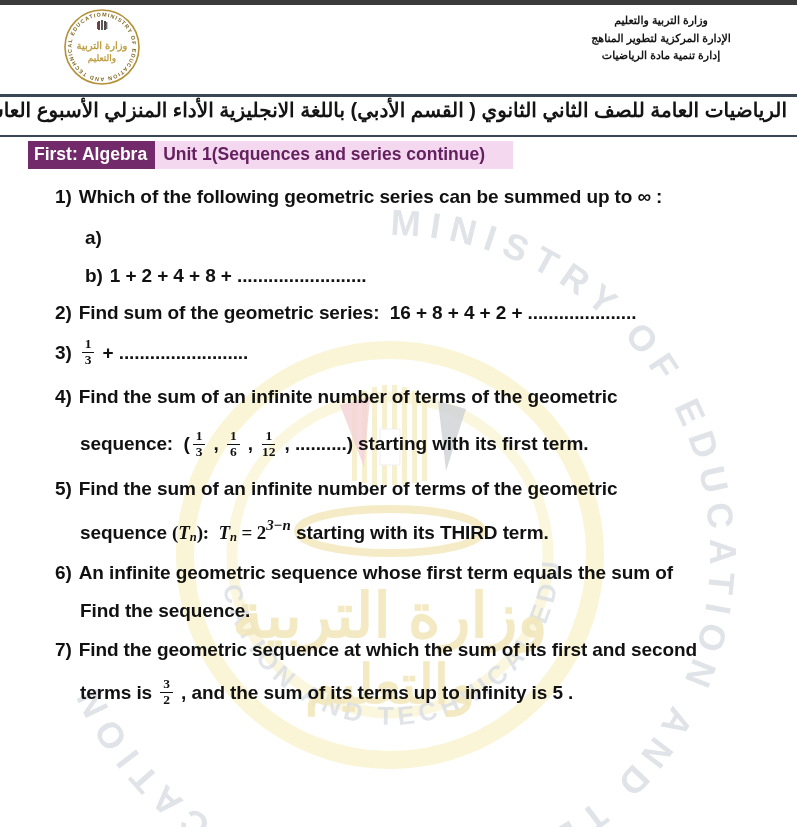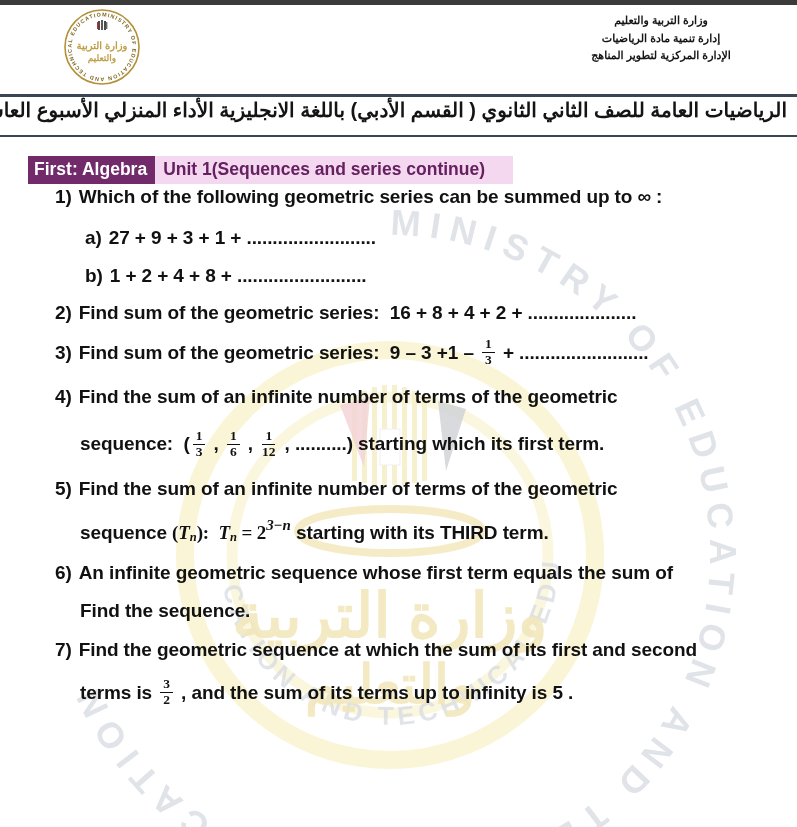--- a/index.html
+++ b/index.html
@@ -8,21 +8,21 @@
   .topbar{position:absolute;left:0;top:0;width:797px;height:5px;background:var(--top-bar,#3b3b3b);}
   
   .logo{position:absolute;left:62px;top:7px;width:80px;height:80px;}
   .ministry{position:absolute;right:6px;top:12px;width:260px;text-align:center;direction:rtl;
             font-weight:700;font-size:11px;line-height:1.6;color:#161616;}
   .rule1{position:absolute;left:0;top:94px;width:797px;height:3px;background:var(--rule,#3a4654);}
   .rule2{position:absolute;left:0;top:135px;width:797px;height:2px;background:var(--rule,#3a4654);}
   .titleAr{position:absolute;left:0;top:98px;width:787px;padding-right:10px;direction:rtl;
            text-align:right;font-weight:700;font-size:20px;white-space:nowrap;color:#141414;}
   
-  .sectionRow{position:absolute;left:28px;top:156px;display:flex;align-items:stretch;font-size:17.5px;font-weight:700;}
+  .sectionRow{position:absolute;left:28px;top:141px;display:flex;align-items:stretch;font-size:17.5px;font-weight:700;}
   .badge{background:var(--badge-bg,#722a6a);color:var(--badge-text,#ffffff);padding:3px 8px 4px 6px;white-space:pre;}
   .unit{background:var(--unit-bg,#f3d8ef);color:var(--unit-text,#65215f);padding:3px 28px 4px 8px;white-space:pre;}
   
   .wm{position:absolute;left:40px;top:205px;width:700px;height:700px;z-index:0;pointer-events:none;opacity:.5;}
   
   .questions{position:absolute;left:0;top:176px;width:797px;z-index:1;}
   .line{display:flex;align-items:center;padding-left:55px;font-size:19px;font-weight:700;letter-spacing:-0.1px;}
   .indent{padding-left:85px;}
   .cont{padding-left:80px;}
   .h36{height:36px}.h38{height:38px}.h40{height:40px}.h41{height:41px}
@@ -63,22 +63,22 @@
   </g>
 
   <g text-anchor="middle" fill="#bfa045" font-weight="700">
     <text x="40" y="42" font-size="10">وزارة التربية</text>
     <text x="40" y="54" font-size="9">والتعليم</text>
   </g>
 </svg>
 
 <div class="ministry">
   <div>وزارة التربية والتعليم</div>
+  <div>الإدارة المركزية لتطوير المناهج</div>
   <div>إدارة تنمية مادة الرياضيات</div>
-  <div>الإدارة المركزية لتطوير المناهج</div>
 </div>
 
 <div class="rule1"></div>
 <div class="titleAr">الرياضيات العامة  للصف الثاني الثانوي ( القسم الأدبي)  باللغة الانجليزية  الأداء المنزلي الأسبوع العاشر</div>
 <div class="rule2"></div>
 
 <div class="sectionRow">
   <span class="badge">First: Algebra</span>
   <span class="unit">Unit 1(Sequences and series continue)</span>
 </div>
@@ -121,36 +121,34 @@
 
 <div class="questions">
 
   <div class="line h41">
     <span class="qnum">1)</span>
     <span class="t">Which of the following geometric series can be summed up to ∞ :</span>
   </div>
 
   <div class="line h41 indent">
     <span class="qnum">a)</span>
-    <span class="t">27 + 9 + 3 + 1 + .........................</span>
   </div>
 
   <div class="line h36 indent">
     <span class="qnum">b)</span>
     <span class="t">1 + 2 + 4 + 8 + .........................</span>
   </div>
 
   <div class="line h38">
     <span class="qnum">2)</span>
     <span class="t">Find sum of the geometric series:  16 + 8 + 4 + 2 + .....................</span>
   </div>
 
   <div class="line h41">
     <span class="qnum">3)</span>
-    <span class="t">Find sum of the geometric series:  9 – 3 +1 – </span>
     <span class="frac">
       <span class="fnum">1</span>
       <span class="fden">3</span>
     </span>
     <span class="t"> + .........................</span>
   </div>
 
   <div class="line h48">
     <span class="qnum">4)</span>
     <span class="t">Find the sum of an infinite number of terms of the geometric</span>
@@ -165,21 +163,21 @@
     <span class="t"> , </span>
     <span class="frac">
       <span class="fnum">1</span>
       <span class="fden">6</span>
     </span>
     <span class="t"> , </span>
     <span class="frac">
       <span class="fnum">1</span>
       <span class="fden">12</span>
     </span>
-    <span class="t"> , ..........) starting which its first term.</span>
+    <span class="t"> , ..........) starting with its first term.</span>
   </div>
 
   <div class="line h44">
     <span class="qnum">5)</span>
     <span class="t">Find the sum of an infinite number of terms of the geometric</span>
   </div>
 
   <div class="line h43 cont">
     <span class="t">sequence </span>
     <span class="mup">(</span>

